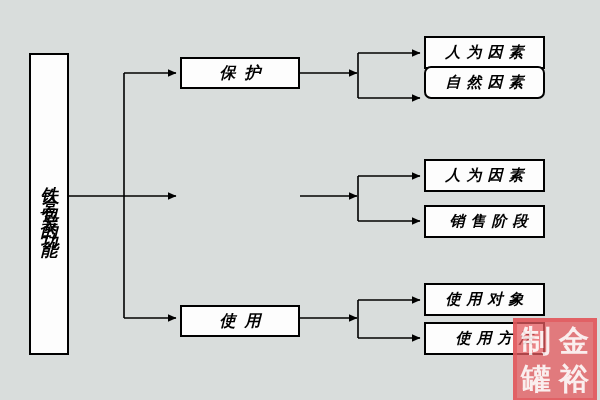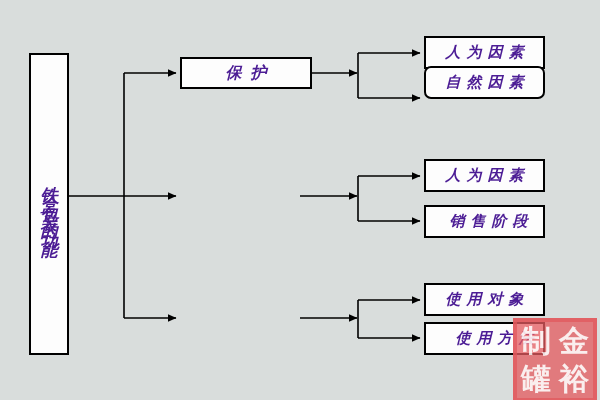--- a/index.html
+++ b/index.html
@@ -28,21 +28,21 @@
     pointer-events: none;
   }
   .node {
     position: absolute;
     background: #fdfdfd;
     border: 2px solid #000;
     box-sizing: border-box;
     display: flex;
     align-items: center;
     justify-content: center;
-    color: #4c1d95;
+    color: #000000;
     font-family: Liberation Sans, sans-serif;
   }
   .node-root {
     left: 29px;
     top: 53px;
     width: 40px;
     height: 302px;
     flex-direction: column;
     padding: 6px 0;
   }
@@ -50,21 +50,21 @@
     writing-mode: vertical-rl;
     text-orientation: upright;
     font-size: 17px;
     letter-spacing: 9px;
     line-height: 1;
     font-weight: 600;
     font-style: italic;
   }
   .node-mid {
     left: 180px;
-    width: 132px;
+    width: 120px;
     height: 32px;
     font-size: 16px;
     letter-spacing: 9px;
     text-indent: 9px;
     font-weight: 600;
     font-style: italic;
   }
   .mid-1 { top: 57px; }
   .mid-2 { top: 180px; }
   .mid-3 { top: 305px; }
@@ -148,20 +148,23 @@
     <path d="M358,338 L420,338" stroke="#000" stroke-width="1.6" fill="none" marker-end="url(#arrow)"></path>
   </svg>
 
   <div class="node node-root">
     <span class="vtext">铁盒包装的功能</span>
   </div>
 
   <div class="node node-mid mid-1">
     <span>保护</span>
   </div>
+  <div class="node node-mid mid-3">
+    <span>使用</span>
+  </div>
 
   <div class="node node-leaf leaf-1">
     <span>人为因素</span>
   </div>
   <div class="node node-leaf leaf-2">
     <span>自然因素</span>
   </div>
   <div class="node node-leaf leaf-3">
     <span>人为因素</span>
   </div>

